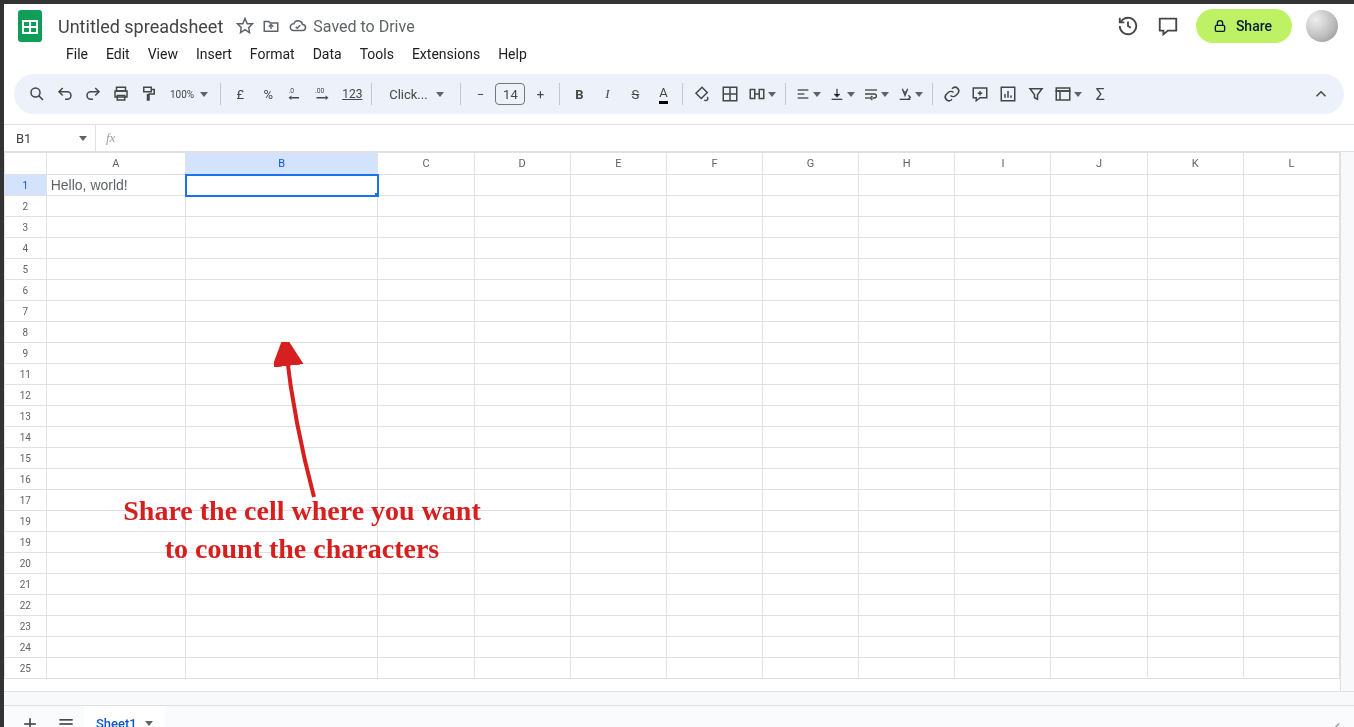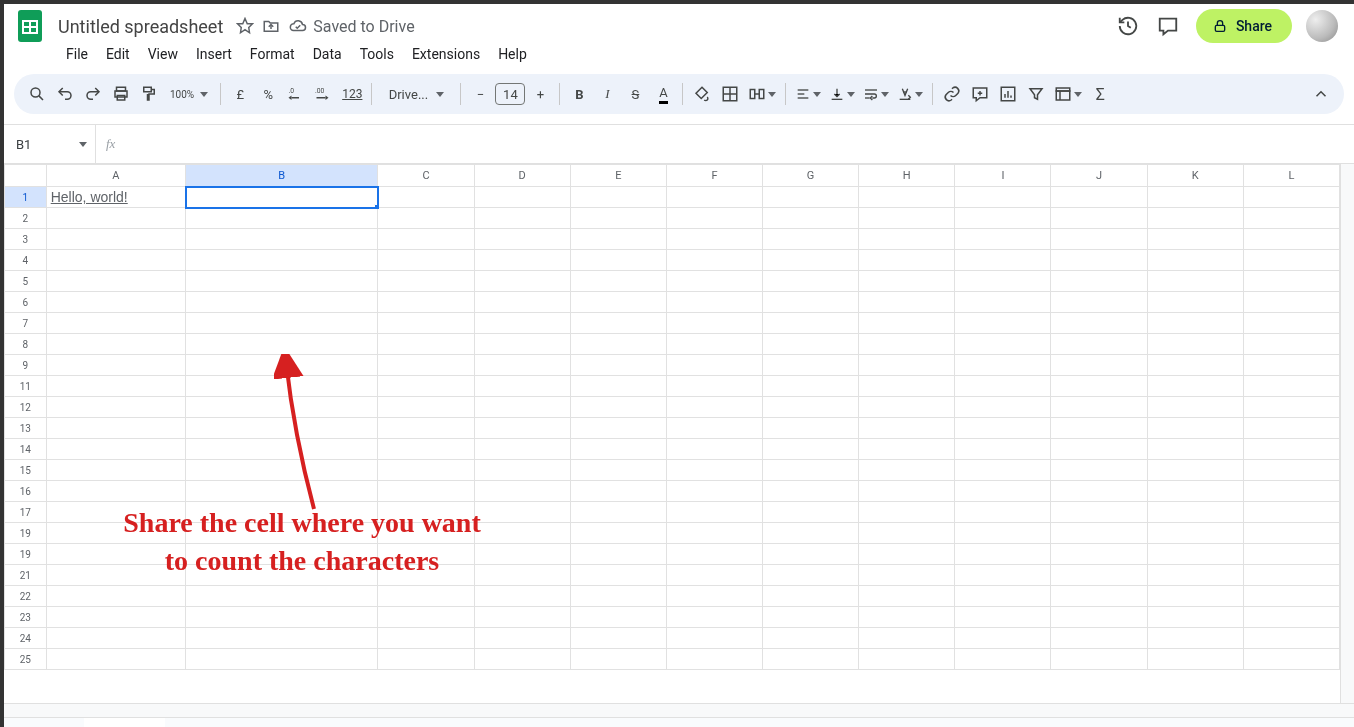--- a/index.html
+++ b/index.html
@@ -51,21 +51,21 @@
   .tbtn {
     min-width:26px; height:28px; display:inline-flex; align-items:center; justify-content:center;
     border-radius:4px; cursor:pointer; padding:0 3px;
   }
   .tb-sep { width:1px; height:22px; background:#c7c7c7; margin: 0 4px; }
   .zoom-box { font-size:10px; padding:0 6px; display:flex; align-items:center; gap:6px;}
   .font-box { font-size:13px; padding:0 8px; display:flex; align-items:center; gap:8px; width:76px; overflow:hidden; white-space:nowrap;}
   .size-box { border:1px solid #747775; border-radius:4px; width:30px; height:22px; display:flex; align-items:center; justify-content:center; font-size:13px;}
   .collapse-btn { margin-left:auto; }
   .name-fx-row {
-    display:flex; align-items:center; height:40px; border-top:1px solid #e0e0e0; border-bottom:1px solid #e0e0e0;
+    display:flex; align-items:center; height:28px; border-top:1px solid #e0e0e0; border-bottom:1px solid #e0e0e0;
   }
   .name-box {
     width:92px; display:flex; align-items:center; justify-content:space-between;
     padding: 0 8px 0 12px; font-size:13px; color:#3c4043; border-right:1px solid #e0e0e0; height:100%;
   }
   .fx-label { font-style:italic; font-family: 'Times New Roman', serif; color:#9aa0a6; padding:0 10px;}
   .grid-area {
     position:relative; height: calc(100% - 38px - 28px - 54px - 28px - 36px);
     display:flex; overflow:hidden;
   }
@@ -75,21 +75,21 @@
     border: 1px solid #e1e1e1; background:#fff;
     font-weight:normal; color:#5f6368;
   }
   th.col-h { height:22px; font-size:11px; text-align:center; background:#fff; }
   th.row-h { width:42px; font-size:10px; color:#5f6368; text-align:center; background:#fff;}
   th.corner { width:42px; height:22px; background:#fff;}
   td.cell {
     height:21px; width:97px; padding:0 4px; color:#000; font-size:14px; font-family: Arial, sans-serif;
     white-space:nowrap; overflow:hidden;
   }
-  td.cell.colA { width:140px;text-decoration:underline; }
+  td.cell.colA { width:140px; }
   td.cell.colB { width:194px; }
   th.col-h.colA { width:140px;}
   th.col-h.colB { width:194px; background:#d3e3fd; color:#0b57d0;}
   th.row-h.selrow { background:#d3e3fd; color:#0b57d0;}
   td.selected-cell {
     outline:2px solid #1a73e8; outline-offset:-1px; background:#fff !important;
     position:relative;
   }
   .sel-handle {
     position:absolute; right:-4px; bottom:-4px; width:7px; height:7px; background:#1a73e8; border:1px solid #fff; border-radius:1px;
@@ -245,21 +245,21 @@
   <span class="tbtn">
         <svg width="18" height="18" viewBox="0 0 24 24" fill="#444746">
           <text x="0" y="10" font-size="9">.00</text>
           <path d="M14 14l4 3-4 3z"></path>
           <line x1="2" y1="17" x2="14" y2="17" stroke="#444746" stroke-width="2"></line>
         </svg>
       </span>
   <span class="tbtn" style="font-size:12px;text-decoration:underline;">123</span>
   <span class="tb-sep"></span>
   <span class="tbtn font-box">
-        <span>Drive...</span>
+        <span>Click...</span>
         <span class="caret-down"></span>
       </span>
   <span class="tb-sep"></span>
   <span class="tbtn">−</span>
   <span class="size-box">14</span>
   <span class="tbtn">+</span>
   <span class="tb-sep"></span>
   <span class="tbtn" style="font-weight:700">B</span>
   <span class="tbtn" style="font-style:italic;font-family:serif">I</span>
   <span class="tbtn" style="text-decoration:line-through">S</span>
@@ -649,20 +649,35 @@
             <td class="cell"></td>
             <td class="cell"></td>
             <td class="cell"></td>
             <td class="cell"></td>
             <td class="cell"></td>
             <td class="cell"></td>
             <td class="cell"></td>
           </tr>
           <tr>
             <th class="row-h">19</th>
+            <td class="cell colA"></td>
+            <td class="cell colB"></td>
+            <td class="cell"></td>
+            <td class="cell"></td>
+            <td class="cell"></td>
+            <td class="cell"></td>
+            <td class="cell"></td>
+            <td class="cell"></td>
+            <td class="cell"></td>
+            <td class="cell"></td>
+            <td class="cell"></td>
+            <td class="cell"></td>
+          </tr>
+          <tr>
+            <th class="row-h">20</th>
             <td class="cell colA"></td>
             <td class="cell colB"></td>
             <td class="cell"></td>
             <td class="cell"></td>
             <td class="cell"></td>
             <td class="cell"></td>
             <td class="cell"></td>
             <td class="cell"></td>
             <td class="cell"></td>
             <td class="cell"></td>

